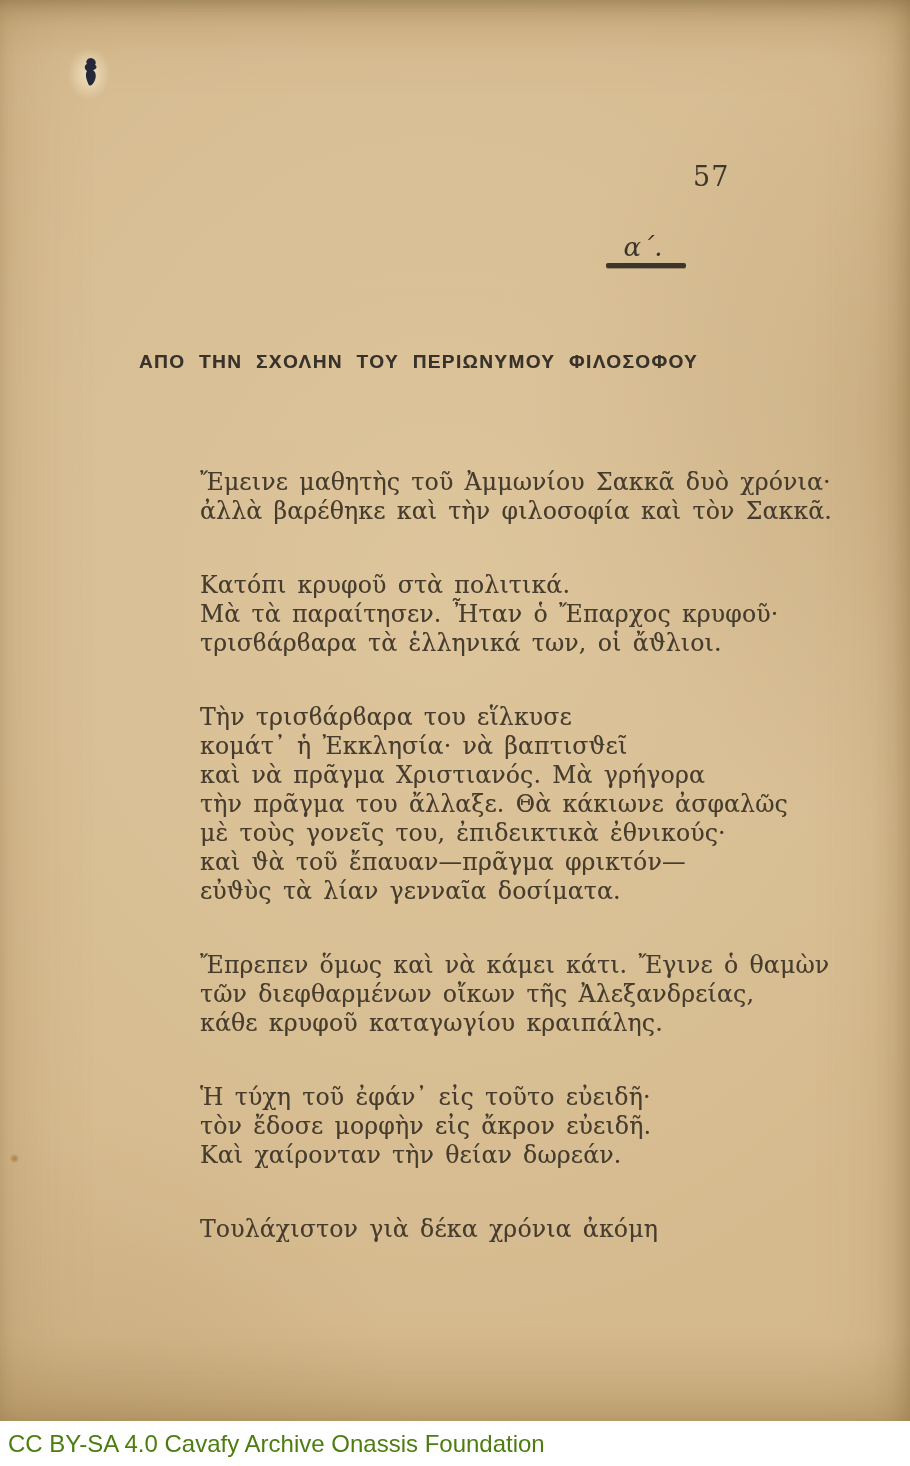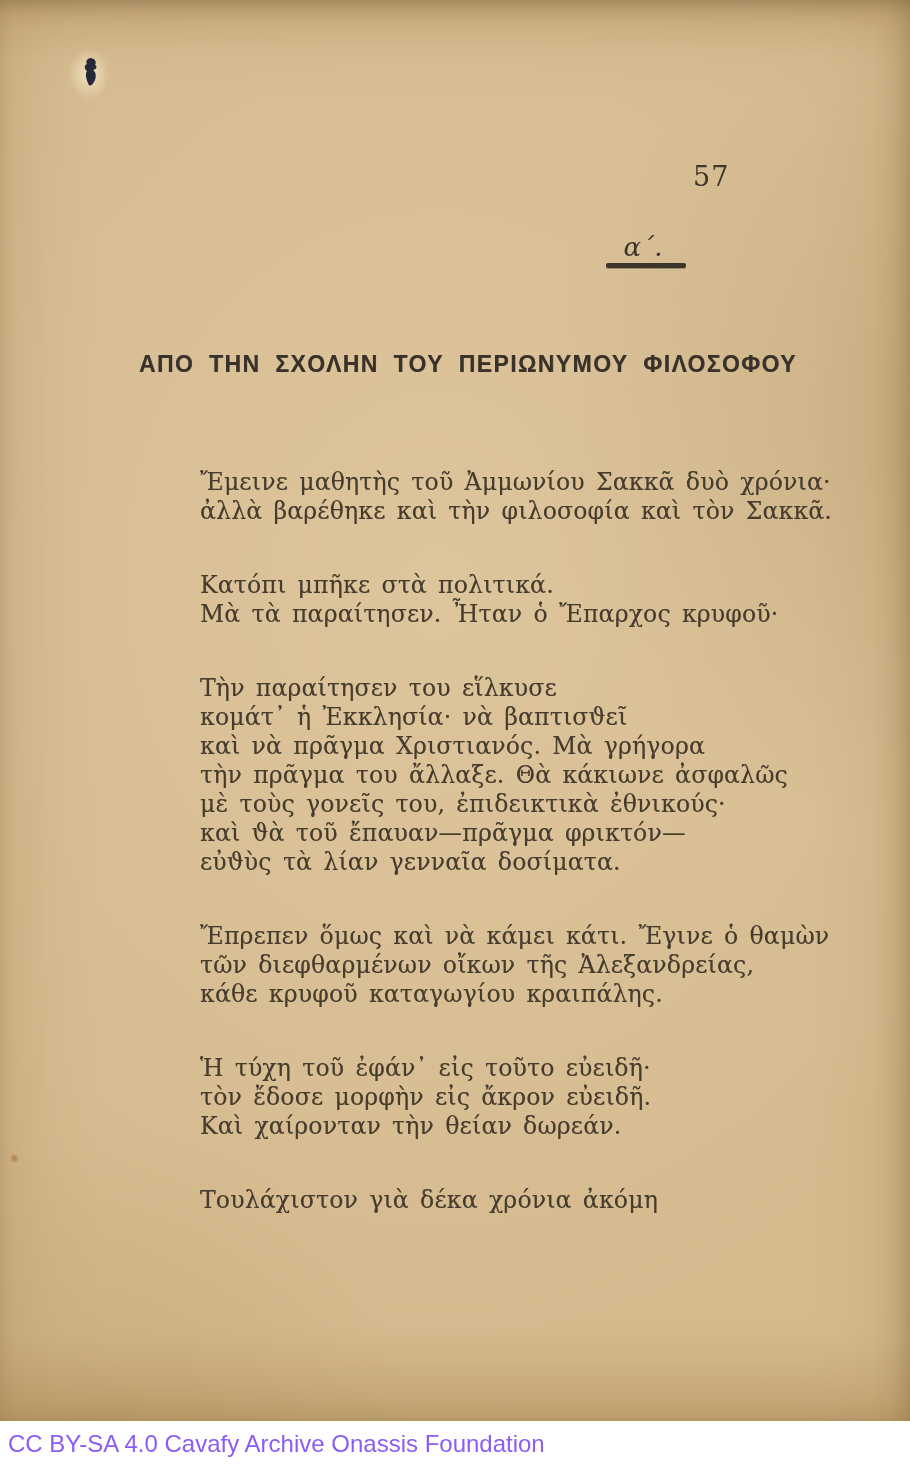--- a/index.html
+++ b/index.html
@@ -79,21 +79,21 @@
     border-radius: 2px;
     background: #3b352b;
     box-shadow: 0 1px 0 rgba(59,53,43,0.35);
   }
   .poem-title {
     position: absolute;
     left: 139px; top: 351px;
     width: 660px;
     font-family: "Liberation Sans", "DejaVu Sans", sans-serif;
     font-weight: bold;
-    font-size: 23px;
+    font-size: 19px;
     letter-spacing: 1.4px;
     word-spacing: 7px;
     color: #38322a;
     white-space: nowrap;
     text-shadow: 0.3px 0.3px 0 rgba(56,50,42,0.5);
   }
   .poem {
     position: absolute;
     left: 200px; top: 468px;
     width: 620px;
@@ -114,21 +114,21 @@
     position: absolute;
     left: 0; top: 1421px;
     width: 910px; height: 45px;
     background: #ffffff;
     display: flex;
     align-items: center;
   }
   .footer-text {
     font-family: "Liberation Sans", "DejaVu Sans", sans-serif;
     font-size: 24px;
-    color: #8b5cf6;
+    color: #4d7c0f;
     padding-left: 8px;
     white-space: nowrap;
   }
 </style>
 </head>
 <body>
 
 <div id="page">
 
   <div id="paper">
@@ -152,26 +152,27 @@
     <div class="poem-title">ΑΠΟ ΤΗΝ ΣΧΟΛΗΝ ΤΟΥ ΠΕΡΙΩΝΥΜΟΥ ΦΙΛΟΣΟΦΟΥ</div>
 
     <div class="poem">
 
       <div class="stanza">
         <div class="poem-line">Ἔμεινε μαθητὴς τοῦ Ἀμμωνίου Σακκᾶ δυὸ χρόνια·</div>
         <div class="poem-line">ἀλλὰ βαρέθηκε καὶ τὴν φιλοσοφία καὶ τὸν Σακκᾶ.</div>
       </div>
 
       <div class="stanza">
-        <div class="poem-line">Κατόπι μπῆκε στὰ πολιτικά.</div>
+        <div class="poem-line">Κατόπι κρυφοῦ στὰ πολιτικά.</div>
         <div class="poem-line">Μὰ τὰ παραίτησεν. Ἦταν ὁ Ἔπαρχος κρυφοῦ·</div>
-      </div>
-
-      <div class="stanza">
-        <div class="poem-line">Τὴν παραίτησεν του εἵλκυσε</div>
+        <div class="poem-line">τρισϐάρϐαρα τὰ ἑλληνικά των, οἱ ἄϑλιοι.</div>
+      </div>
+
+      <div class="stanza">
+        <div class="poem-line">Τὴν τρισϐάρϐαρα του εἵλκυσε</div>
         <div class="poem-line">κομάτ᾿ ἡ Ἐκκλησία· νὰ βαπτισϑεῖ</div>
         <div class="poem-line">καὶ νὰ πρᾶγμα Χριστιανός. Μὰ γρήγορα</div>
         <div class="poem-line">τὴν πρᾶγμα του ἄλλαξε. Θὰ κάκιωνε ἀσφαλῶς</div>
         <div class="poem-line">μὲ τοὺς γονεῖς του, ἐπιδεικτικὰ ἐθνικούς·</div>
         <div class="poem-line">καὶ ϑὰ τοῦ ἔπαυαν—πρᾶγμα φρικτόν—</div>
         <div class="poem-line">εὐϑὺς τὰ λίαν γενναῖα δοσίματα.</div>
       </div>
 
       <div class="stanza">
         <div class="poem-line">Ἔπρεπεν ὅμως καὶ νὰ κάμει κάτι. Ἔγινε ὁ θαμὼν</div>

